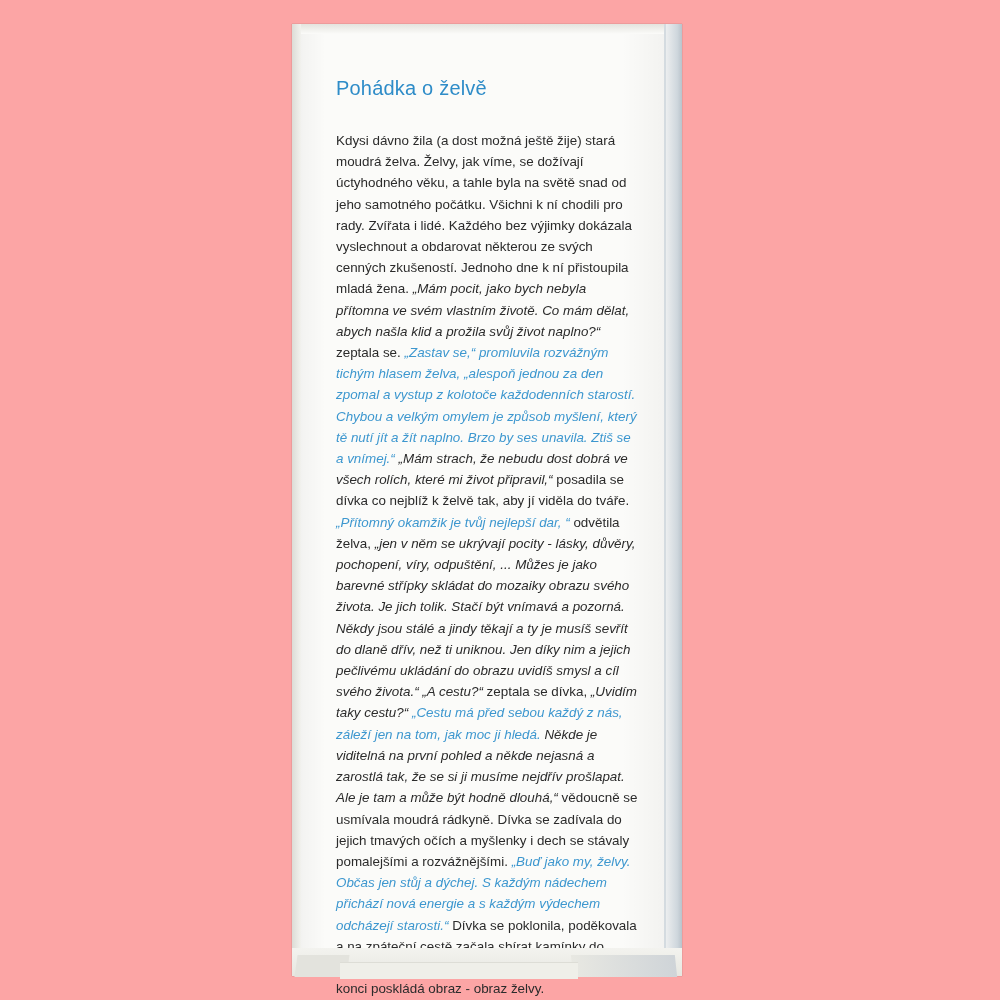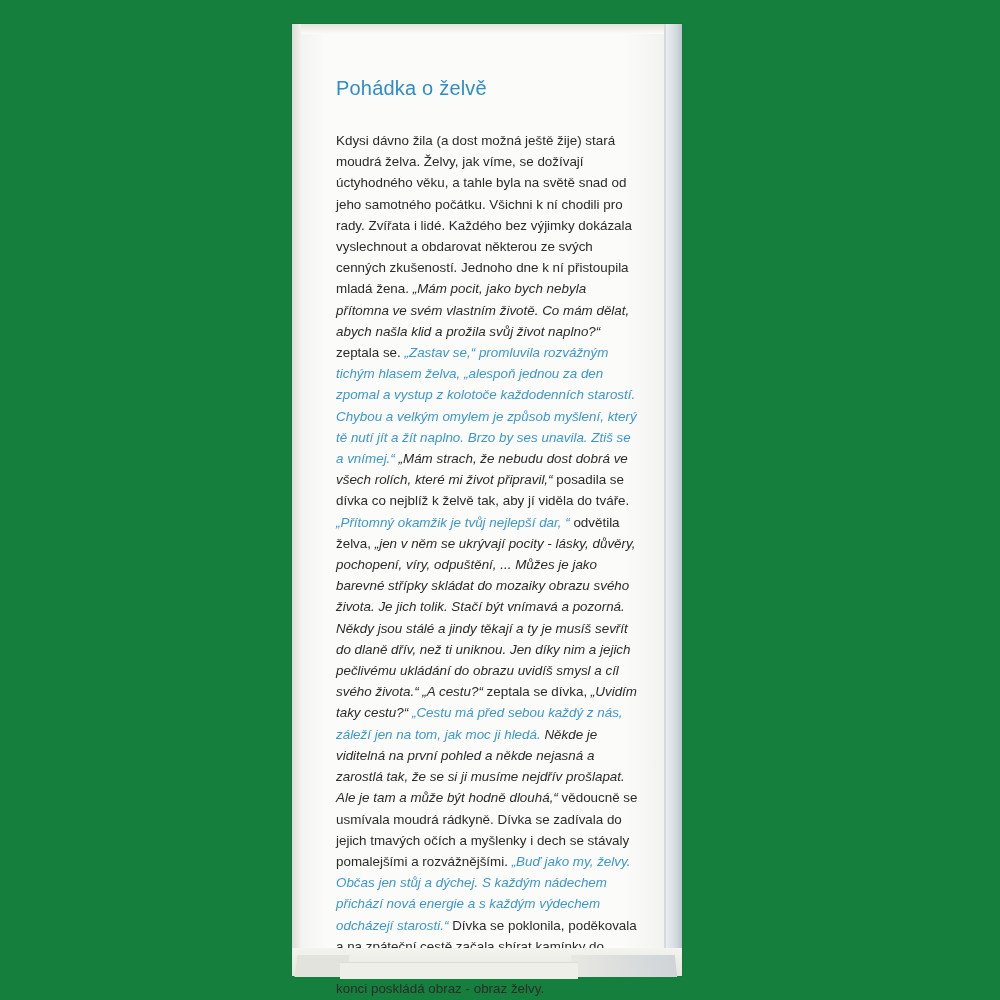--- a/index.html
+++ b/index.html
@@ -12,21 +12,21 @@
     background: #ffffff;
     font-family: "Liberation Sans", sans-serif;
     overflow: hidden;
   }
 
   
   #scene {
     position: relative;
     width: 1000px;
     height: 1000px;
-    background: #15803d;
+    background: #fca5a5;
   }
 
   .box {
     position: absolute;
     left: 292px;
     top: 24px;
     width: 390px;
     height: 952px;
     background: #fbfbf9;
     box-shadow: 0 0 1px rgba(0,0,0,0.35);

